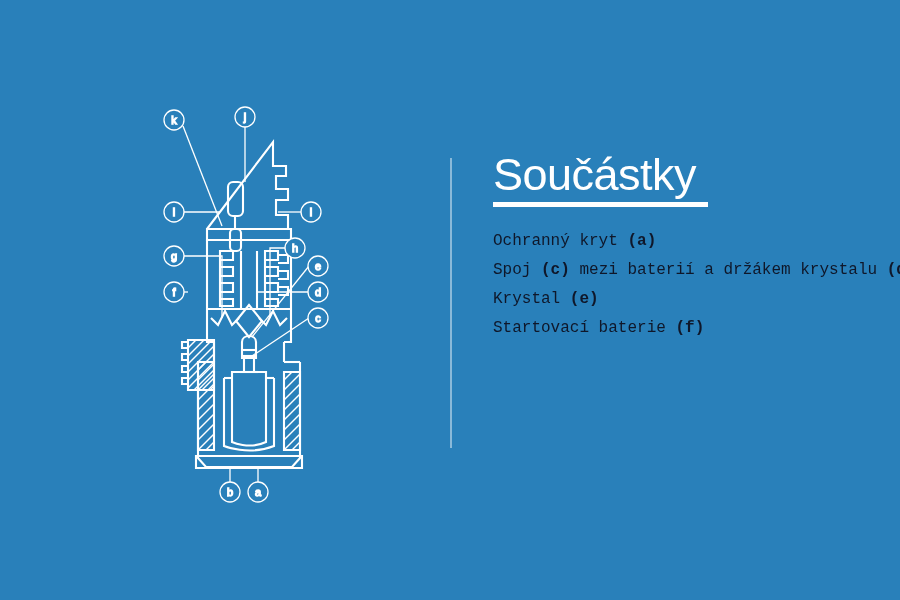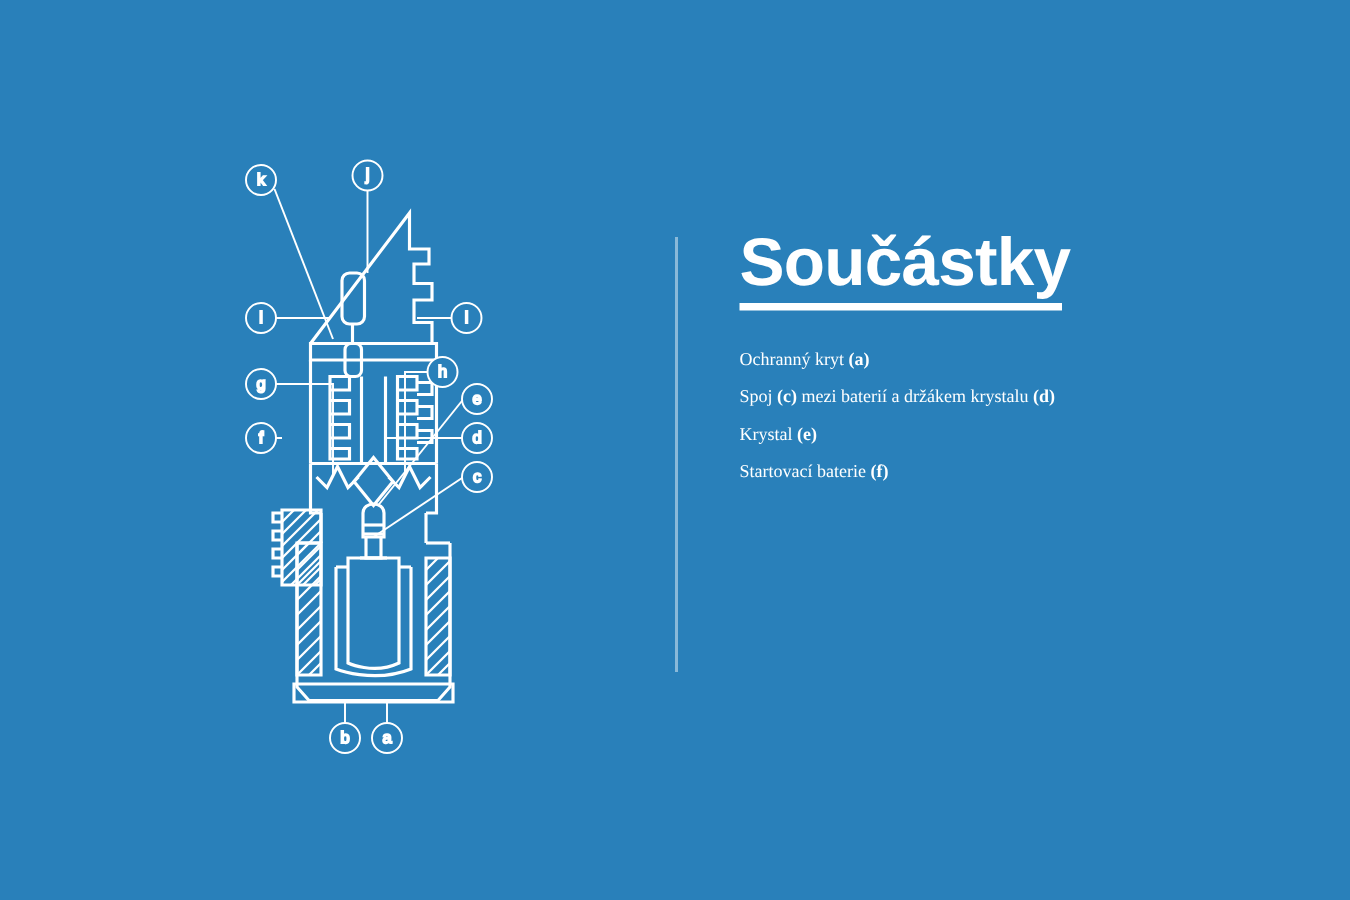--- a/index.html
+++ b/index.html
@@ -56,44 +56,44 @@
   
   #legend-panel {
     position: absolute;
     left: 493px;
     top: 152px;
     width: 370px;
   }
   #legend-title {
     font-family: "Liberation Sans", sans-serif;
     font-size: 45px;
-    font-weight: bold;
+    font-weight: normal;
     color: #ffffff;
     letter-spacing: -0.5px;
     line-height: 1.0;
     margin: 0;
     padding: 0;
     white-space: nowrap;
   }
   #legend-title-rule {
     margin-top: 5px;
     width: 215px;
     height: 5px;
     background: #ffffff;
   }
   #legend-list {
     list-style: none;
     margin: 0;
     padding: 0;
     margin-top: 26px;
   }
   #legend-list li {
-    font-family: Liberation Serif, serif;
-    font-size: 12px;
-    color: #ffffff;
+    font-family: Liberation Mono, monospace;
+    font-size: 16px;
+    color: #0f172a;
     line-height: 1.0;
     margin-bottom: 13px;
     white-space: nowrap;
   }
   #legend-list li:last-child {
     margin-bottom: 0;
   }
 </style>
 </head>
 <body>

